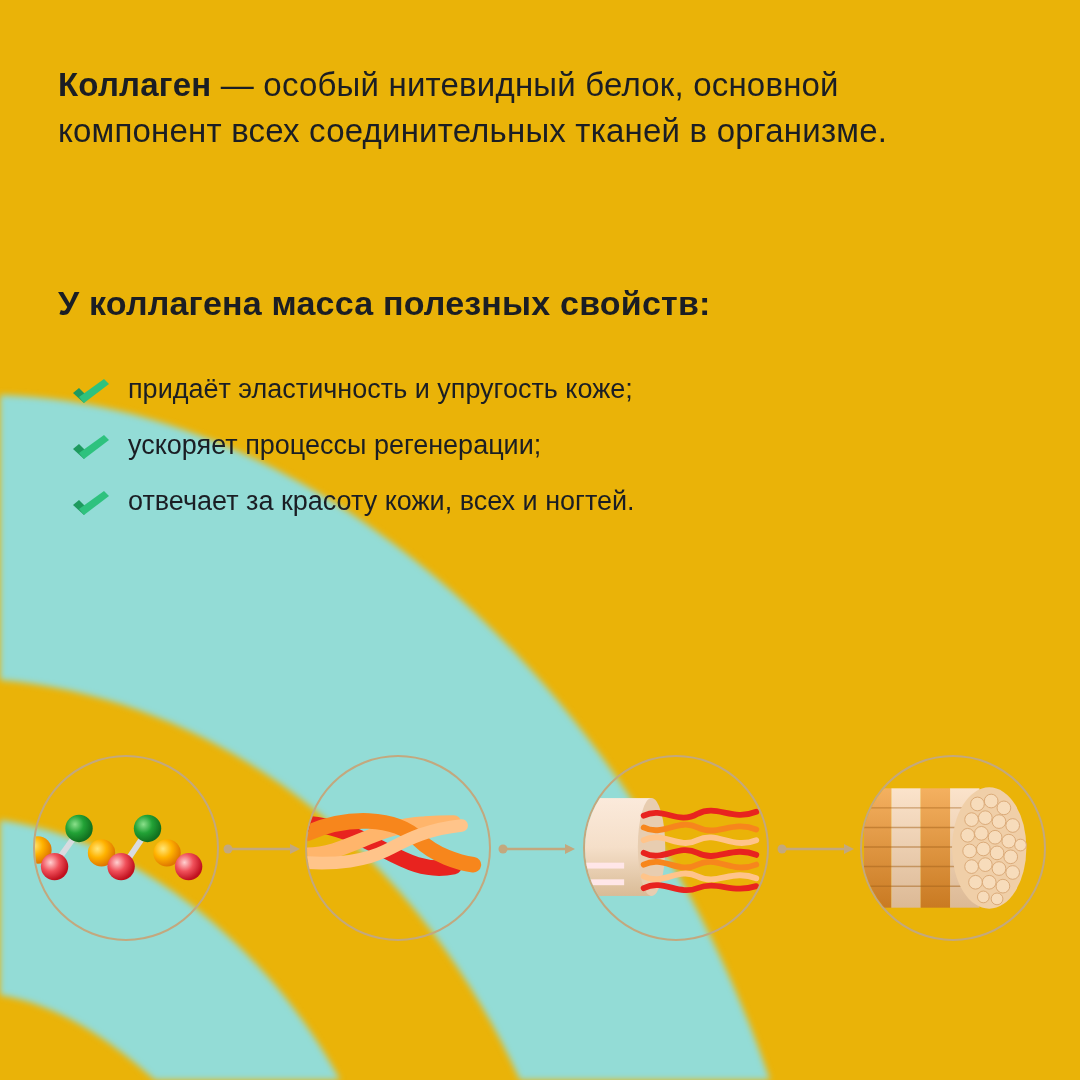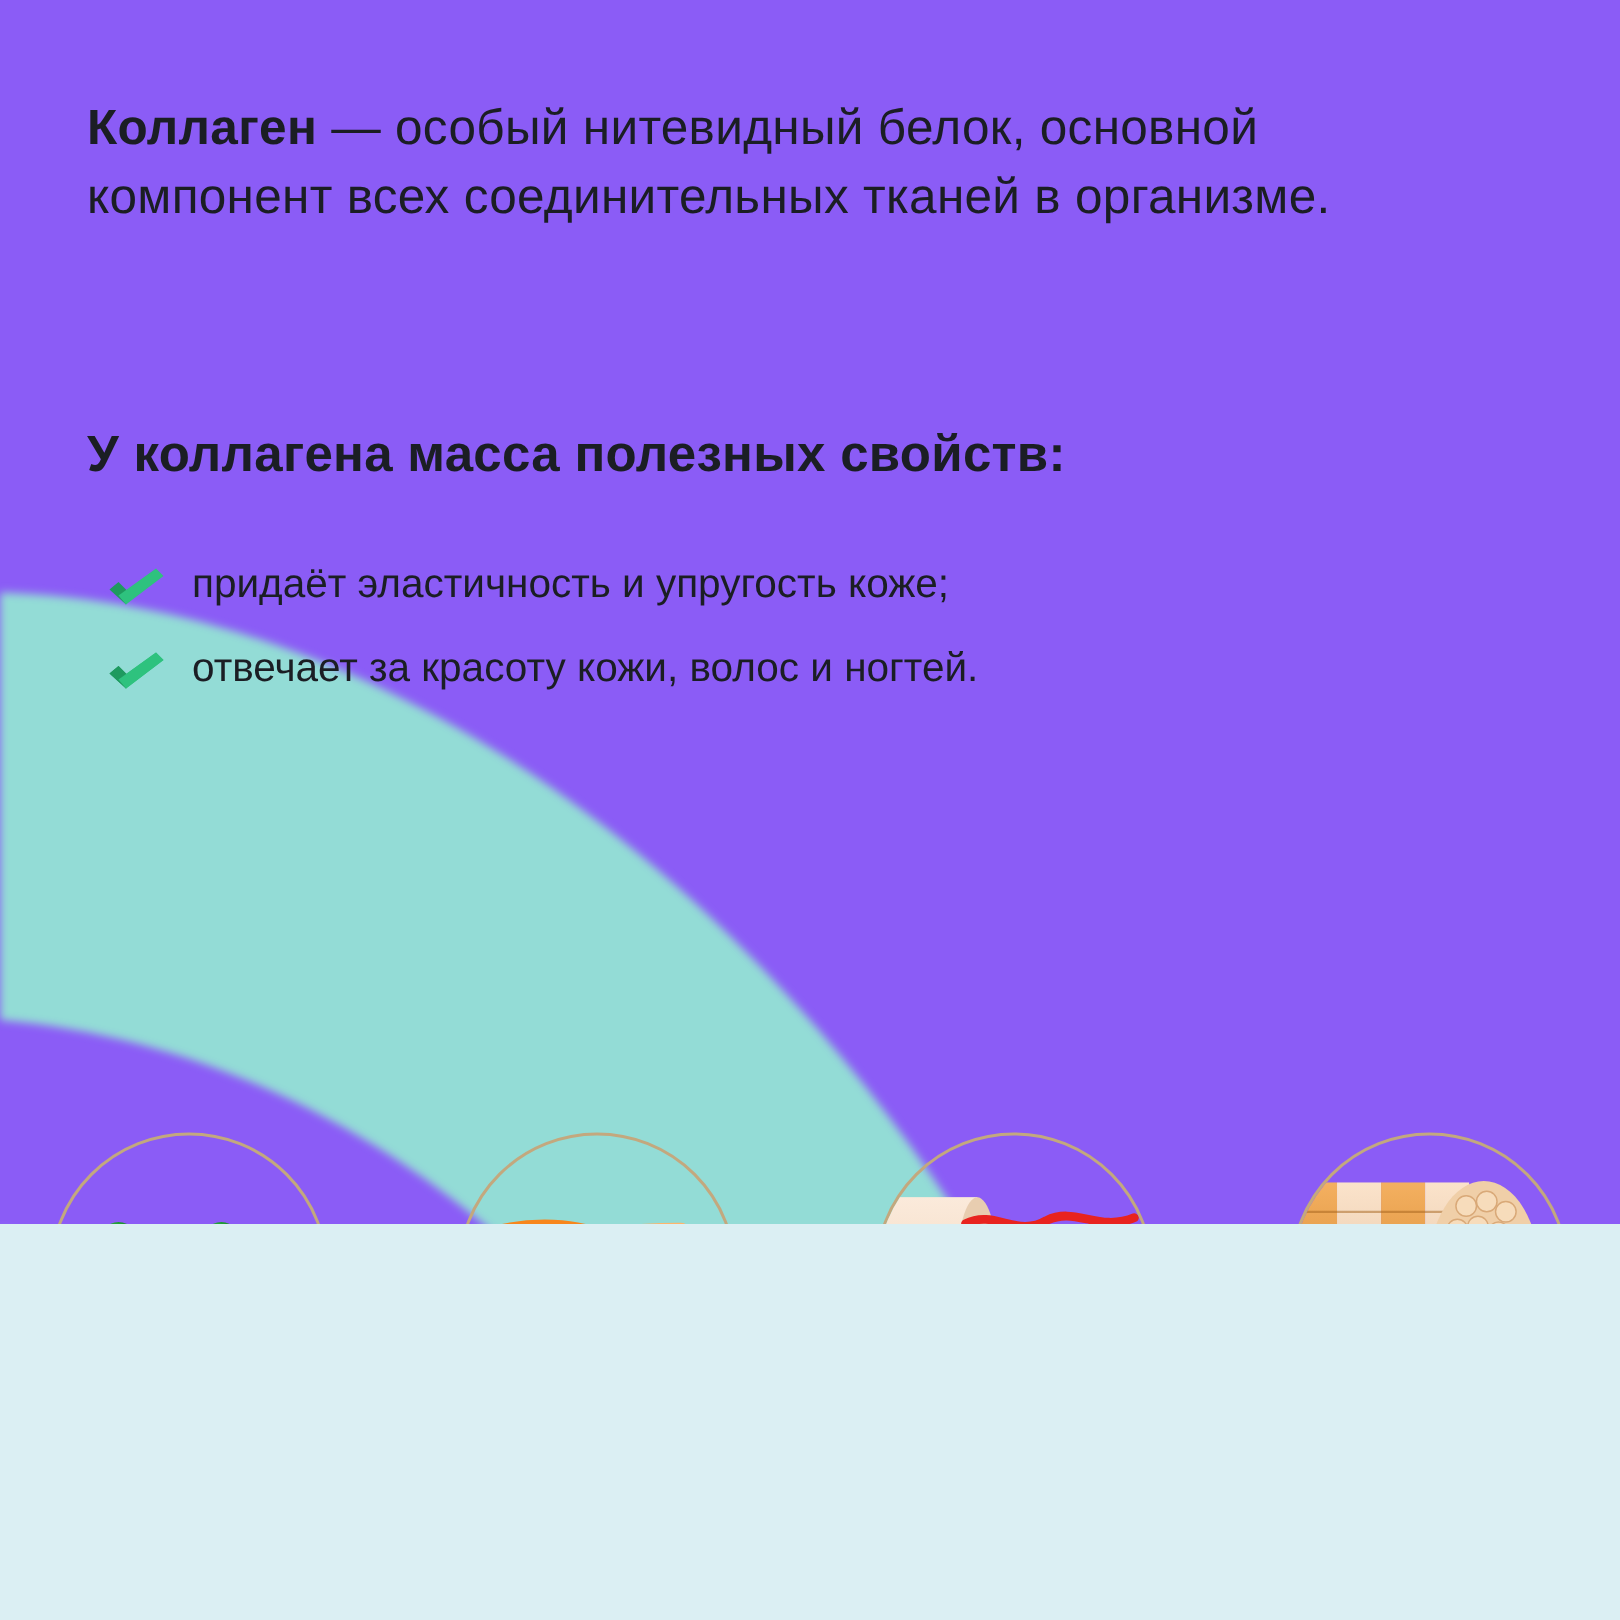--- a/index.html
+++ b/index.html
@@ -1,17 +1,17 @@
 <!DOCTYPE html>
 <html><head>
 <meta charset="utf-8">
 <style>
   html, body { margin: 0; padding: 0; }
   body { width: 1080px; height: 1080px; overflow: hidden; background: #dbeff3; font-family: "Liberation Sans", "DejaVu Sans", sans-serif; color: #1b1e24; }
-  .canvas { position: relative; width: 1080px; height: 816px; overflow: hidden; background: #8b5cf6; }
+  .canvas { position: relative; width: 1080px; height: 1080px; overflow: hidden; background: #eab308; }
   .bg-arcs { position: absolute; left: 0; top: 0; width: 1080px; height: 1080px; }
   .intro { position: absolute; left: 58px; top: 62px; width: 900px; font-size: 33px; line-height: 46px; letter-spacing: 0.2px; font-weight: 400; }
   .intro b { font-weight: 700; }
   .heading { position: absolute; left: 58px; top: 284px; font-size: 34px; font-weight: 700; letter-spacing: 0.2px; }
   .benefits { position: absolute; left: 58px; top: 358px; width: 820px; margin: 12px; padding: 0; list-style: none; }
   .benefit { position: relative; padding-left: 58px; font-size: 27px; line-height: 38px; margin-bottom: 18px; }
   .check { position: absolute; left: 0; top: 6px; width: 42px; height: 32px; }
   .stages { position: absolute; left: 0; top: 755px; width: 1080px; height: 190px; }
   .stage { position: absolute; top: 0; width: 186px; height: 186px; border: 2px solid #c3a87e; border-radius: 50%; overflow: hidden; box-sizing: border-box; }
   .stage svg { position: absolute; left: 0; top: 0; width: 100%; height: 100%; }
@@ -46,27 +46,28 @@
         <path d="M3,17 L9,12 L17,20 L14,27 Z" fill="#1e9a5f"></path>
         <path d="M14,27 L9,21 L34,3 L39,8 Z" fill="#2ec27e"></path>
       </svg>
       <span>придаёт эластичность и упругость коже;</span>
     </li>
     <li class="benefit">
       <svg class="check" viewBox="0 0 42 32">
         <path d="M3,17 L9,12 L17,20 L14,27 Z" fill="#1e9a5f"></path>
         <path d="M14,27 L9,21 L34,3 L39,8 Z" fill="#2ec27e"></path>
       </svg>
+      <span>ускоряет процессы регенерации;</span>
     </li>
     <li class="benefit">
       <svg class="check" viewBox="0 0 42 32">
         <path d="M3,17 L9,12 L17,20 L14,27 Z" fill="#1e9a5f"></path>
         <path d="M14,27 L9,21 L34,3 L39,8 Z" fill="#2ec27e"></path>
       </svg>
-      <span>отвечает за красоту кожи, волос и ногтей.</span>
+      <span>отвечает за красоту кожи, всех и ногтей.</span>
     </li>
   </ul>
 
   <div class="stages">
 
     <div class="stage" style="left:33px;">
       <svg viewBox="0 0 186 186">
         <defs>
           <radialGradient id="gRed" cx="35%" cy="35%" r="65%">
               <stop offset="0" stop-color="#ffd0d0"></stop>

